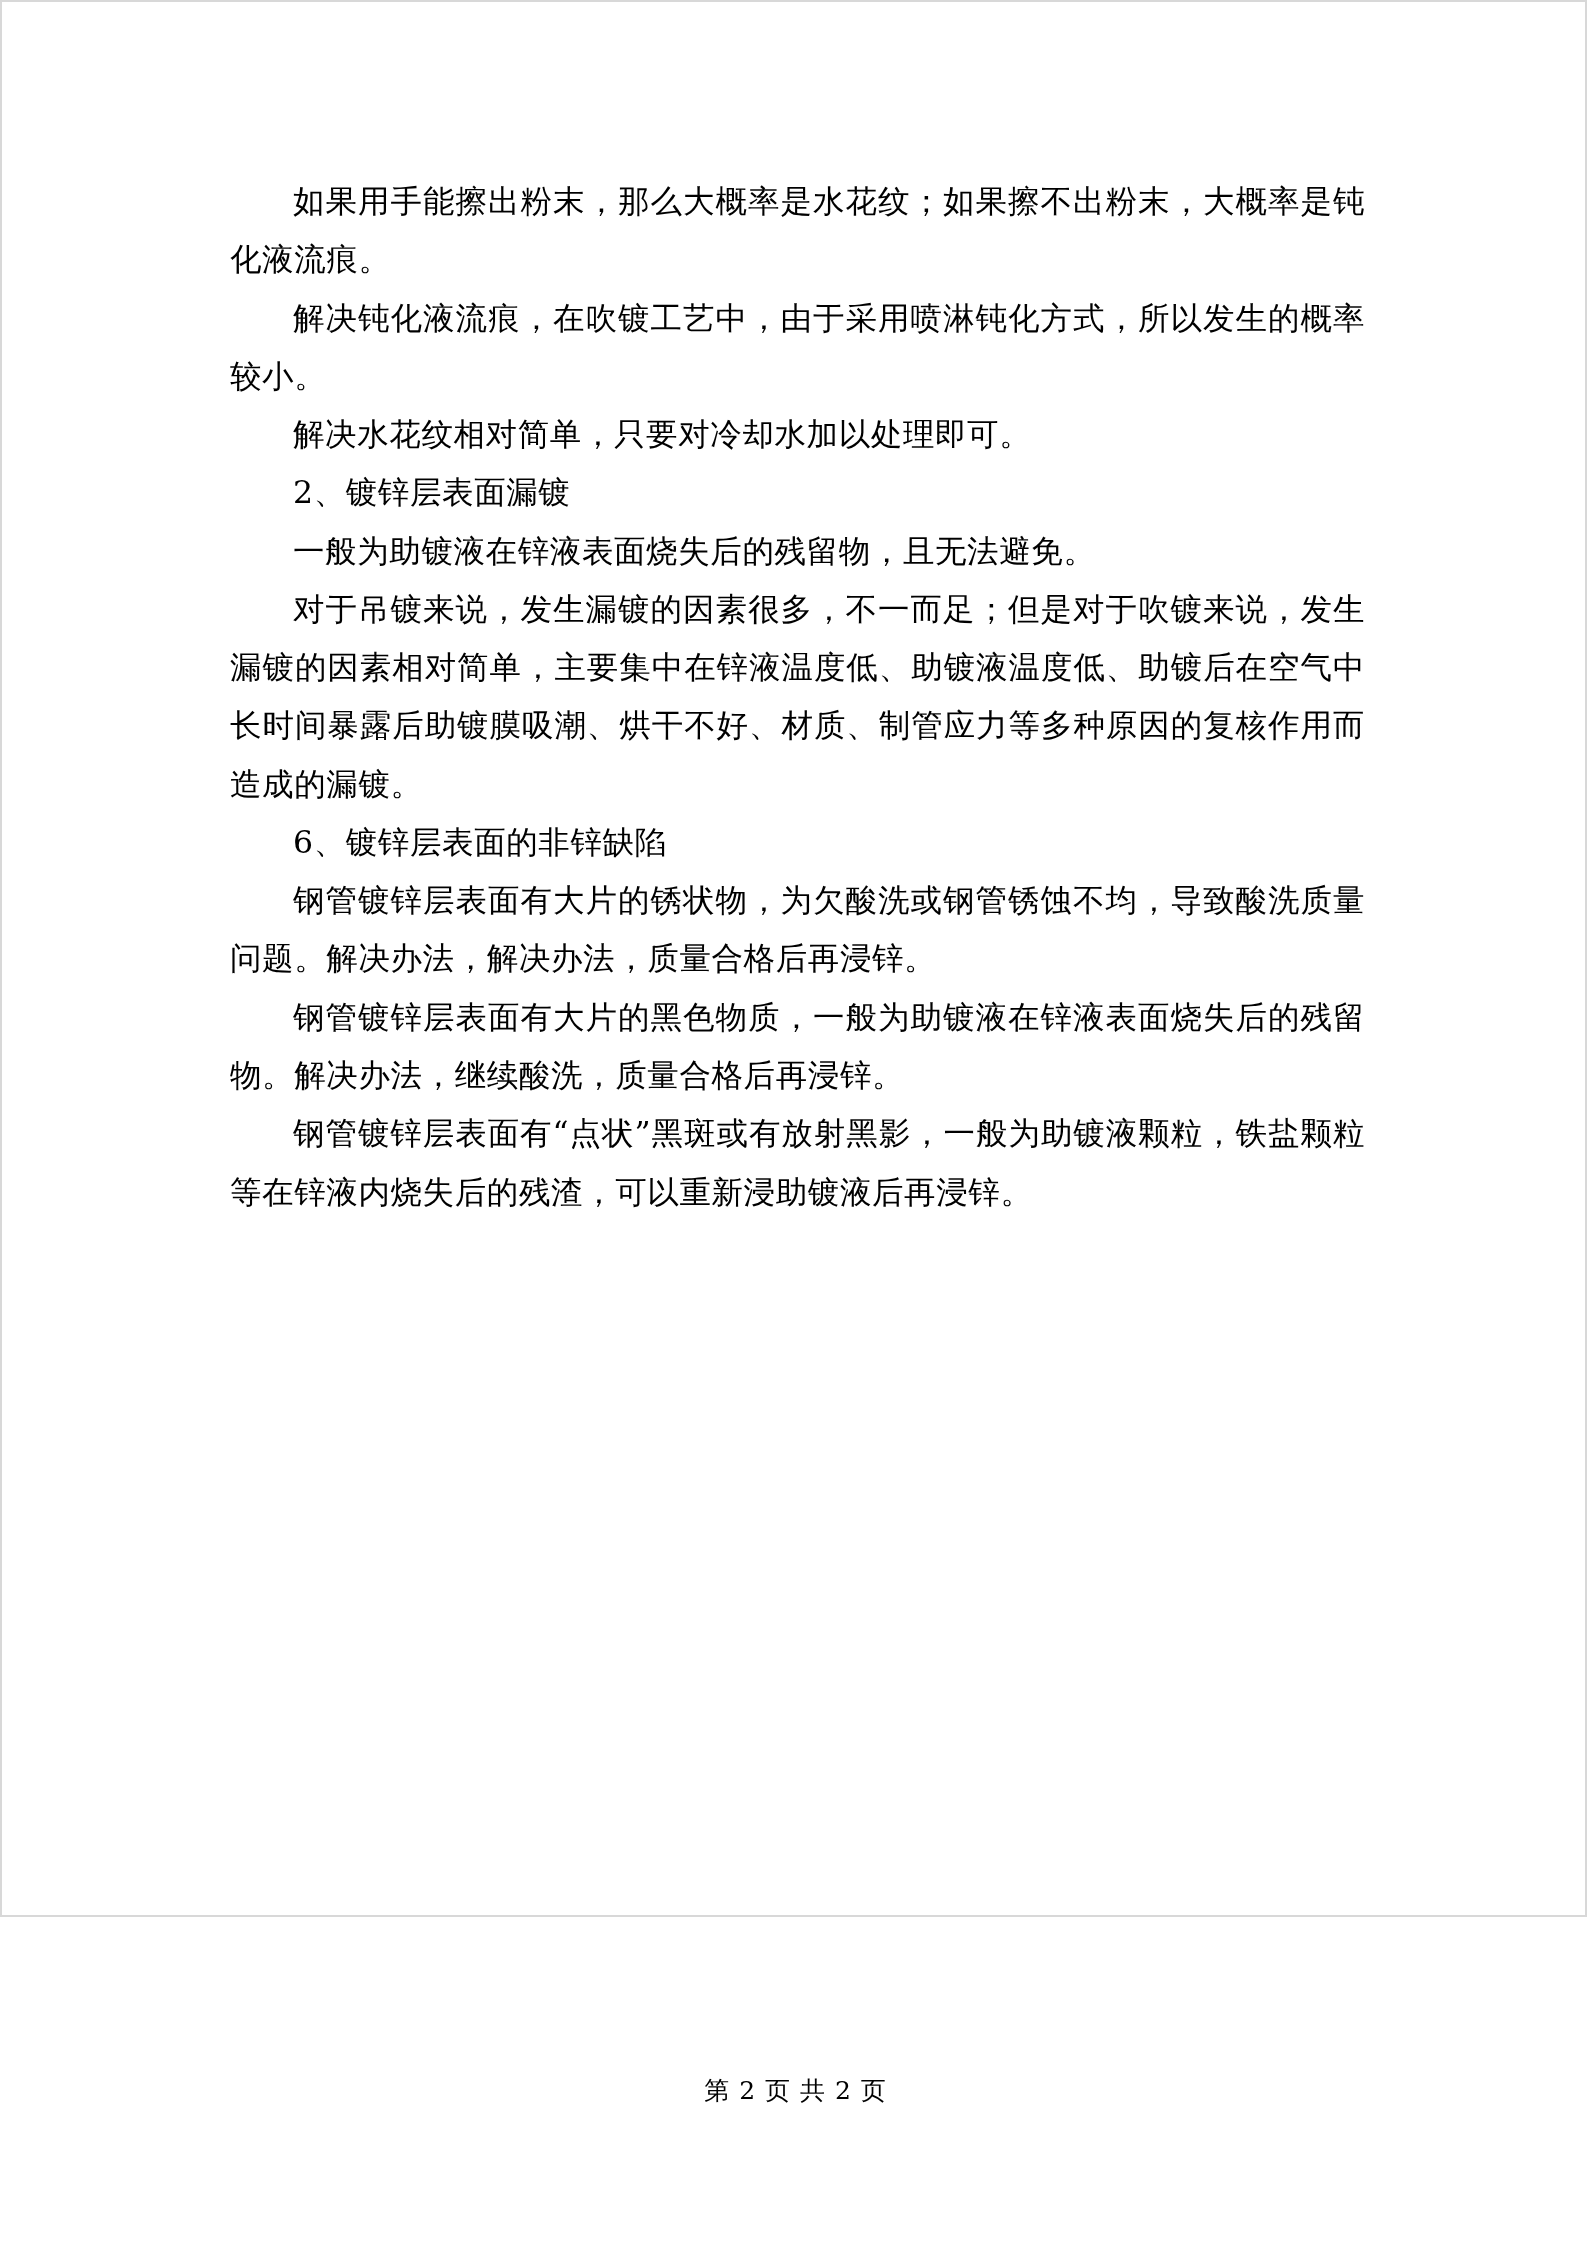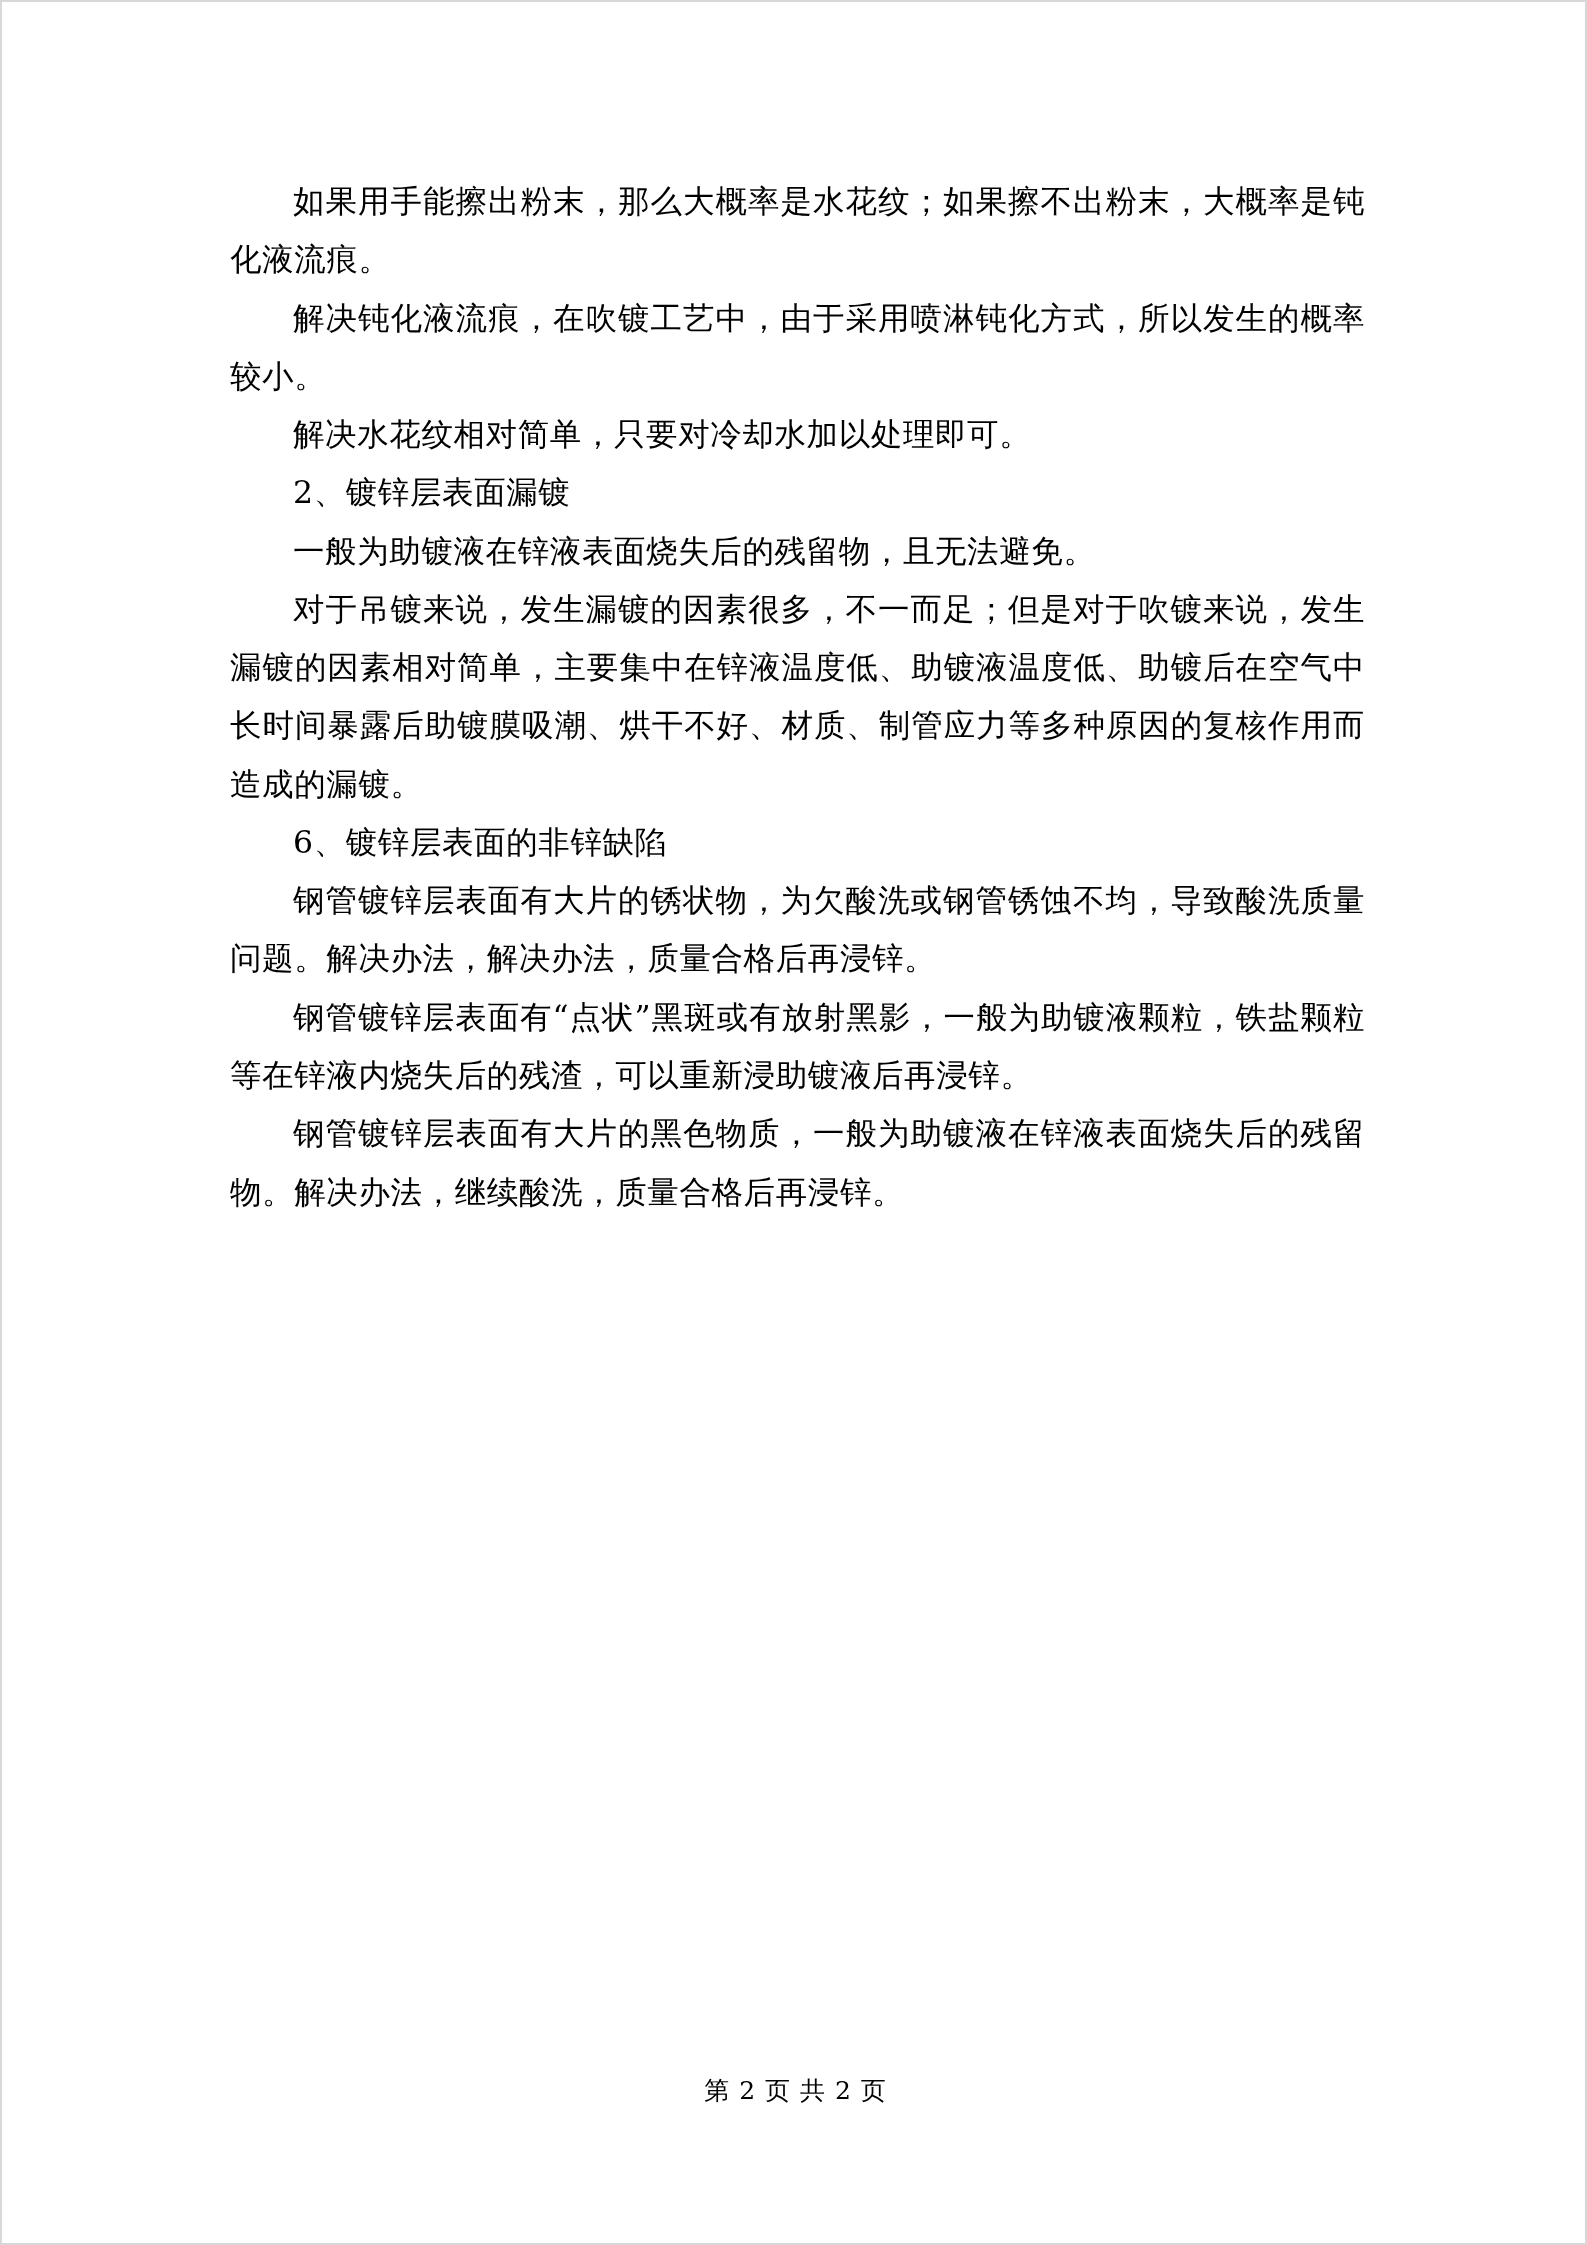--- a/index.html
+++ b/index.html
@@ -13,21 +13,21 @@
     font-family: "DejaVu Serif", "Liberation Serif", serif;
     color: #000000;
     position: relative;
     overflow: hidden;
   }
   .page {
     position: absolute;
     left: 0;
     top: 0;
     width: 1587px;
-    height: 2245px;
+    height: 1917px;
     box-sizing: border-box;
     border: 2px solid #d8d8d8;
     background: #ffffff;
   }
   .content {
     position: absolute;
     left: 228px;
     top: 170px;
     width: 1135px;
   }
@@ -59,17 +59,17 @@
 <div class="page">
   <div class="content">
     <p class="para">如果用手能擦出粉末，那么大概率是水花纹；如果擦不出粉末，大概率是钝化液流痕。</p>
     <p class="para">解决钝化液流痕，在吹镀工艺中，由于采用喷淋钝化方式，所以发生的概率较小。</p>
     <p class="para">解决水花纹相对简单，只要对冷却水加以处理即可。</p>
     <p class="para">2、镀锌层表面漏镀</p>
     <p class="para">一般为助镀液在锌液表面烧失后的残留物，且无法避免。</p>
     <p class="para">对于吊镀来说，发生漏镀的因素很多，不一而足；但是对于吹镀来说，发生漏镀的因素相对简单，主要集中在锌液温度低、助镀液温度低、助镀后在空气中长时间暴露后助镀膜吸潮、烘干不好、材质、制管应力等多种原因的复核作用而造成的漏镀。</p>
     <p class="para">6、镀锌层表面的非锌缺陷</p>
     <p class="para">钢管镀锌层表面有大片的锈状物，为欠酸洗或钢管锈蚀不均，导致酸洗质量问题。解决办法，解决办法，质量合格后再浸锌。</p>
+    <p class="para">钢管镀锌层表面有大片的黑色物质，一般为助镀液在锌液表面烧失后的残留物。解决办法，继续酸洗，质量合格后再浸锌。</p>
     <p class="para">钢管镀锌层表面有“点状”黑斑或有放射黑影，一般为助镀液颗粒，铁盐颗粒等在锌液内烧失后的残渣，可以重新浸助镀液后再浸锌。</p>
-    <p class="para">钢管镀锌层表面有大片的黑色物质，一般为助镀液在锌液表面烧失后的残留物。解决办法，继续酸洗，质量合格后再浸锌。</p>
   </div>
   <div class="footer">第 2 页 共 2 页</div>
 </div>
 
 </body></html>

